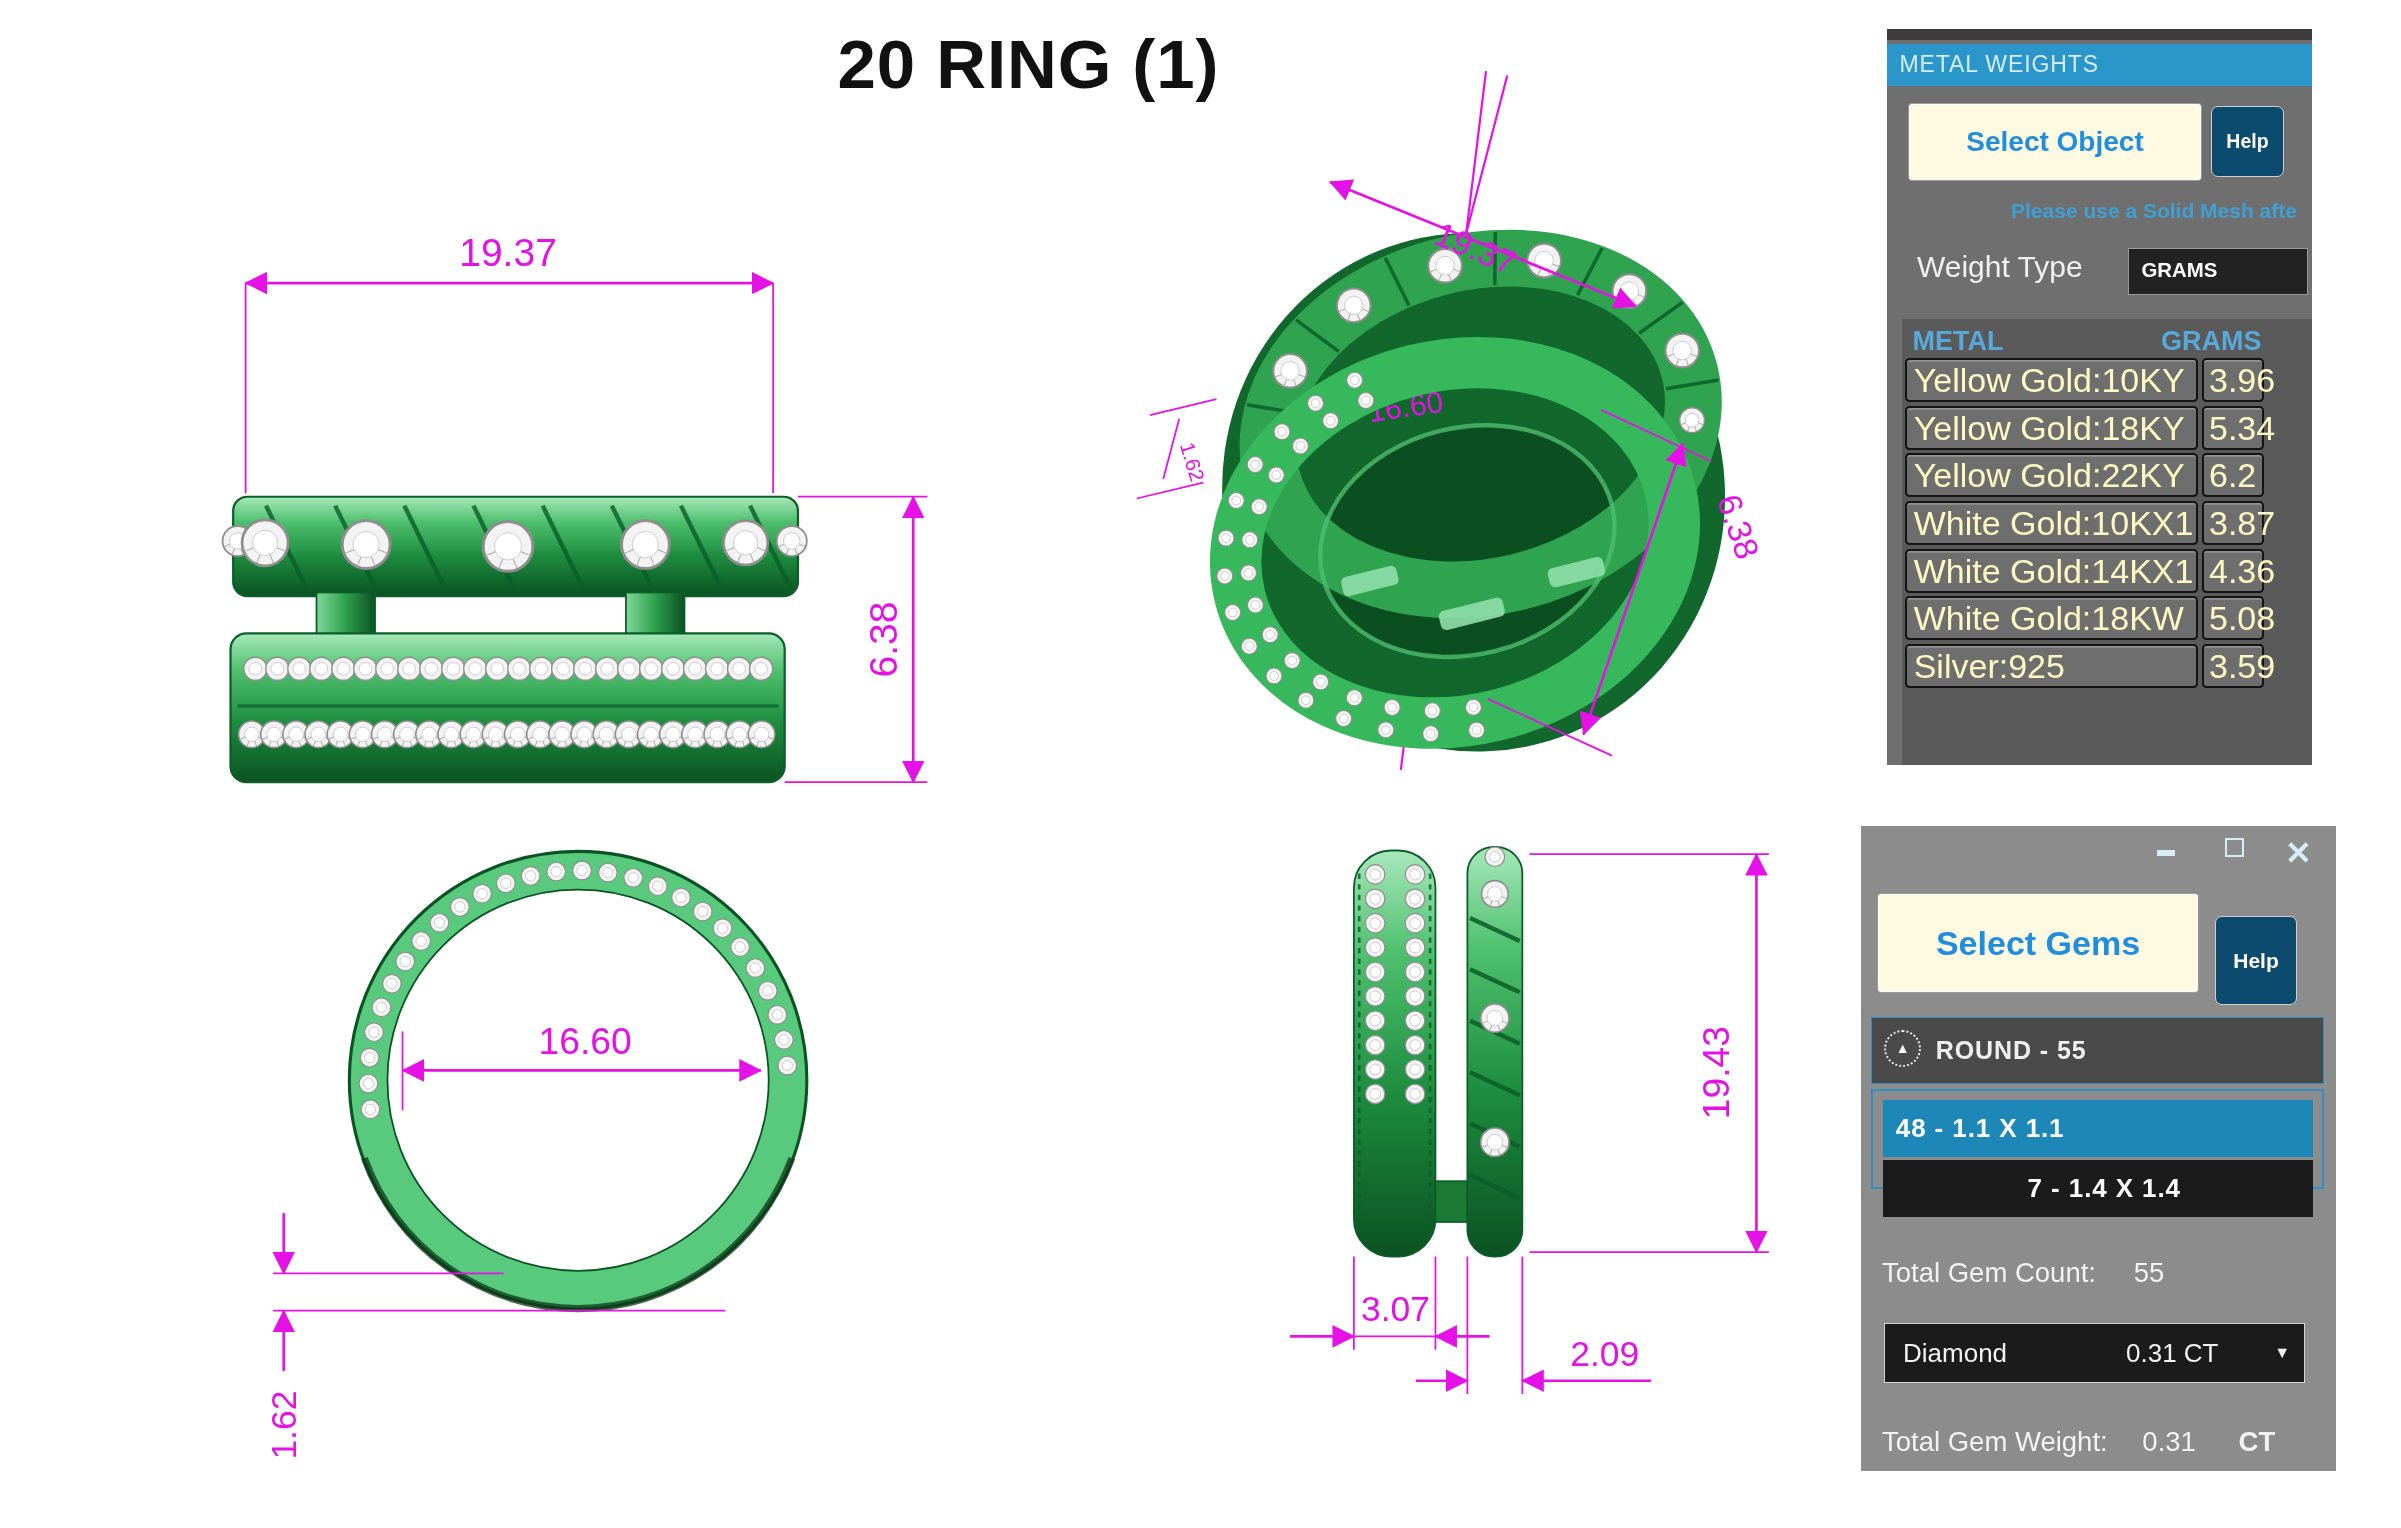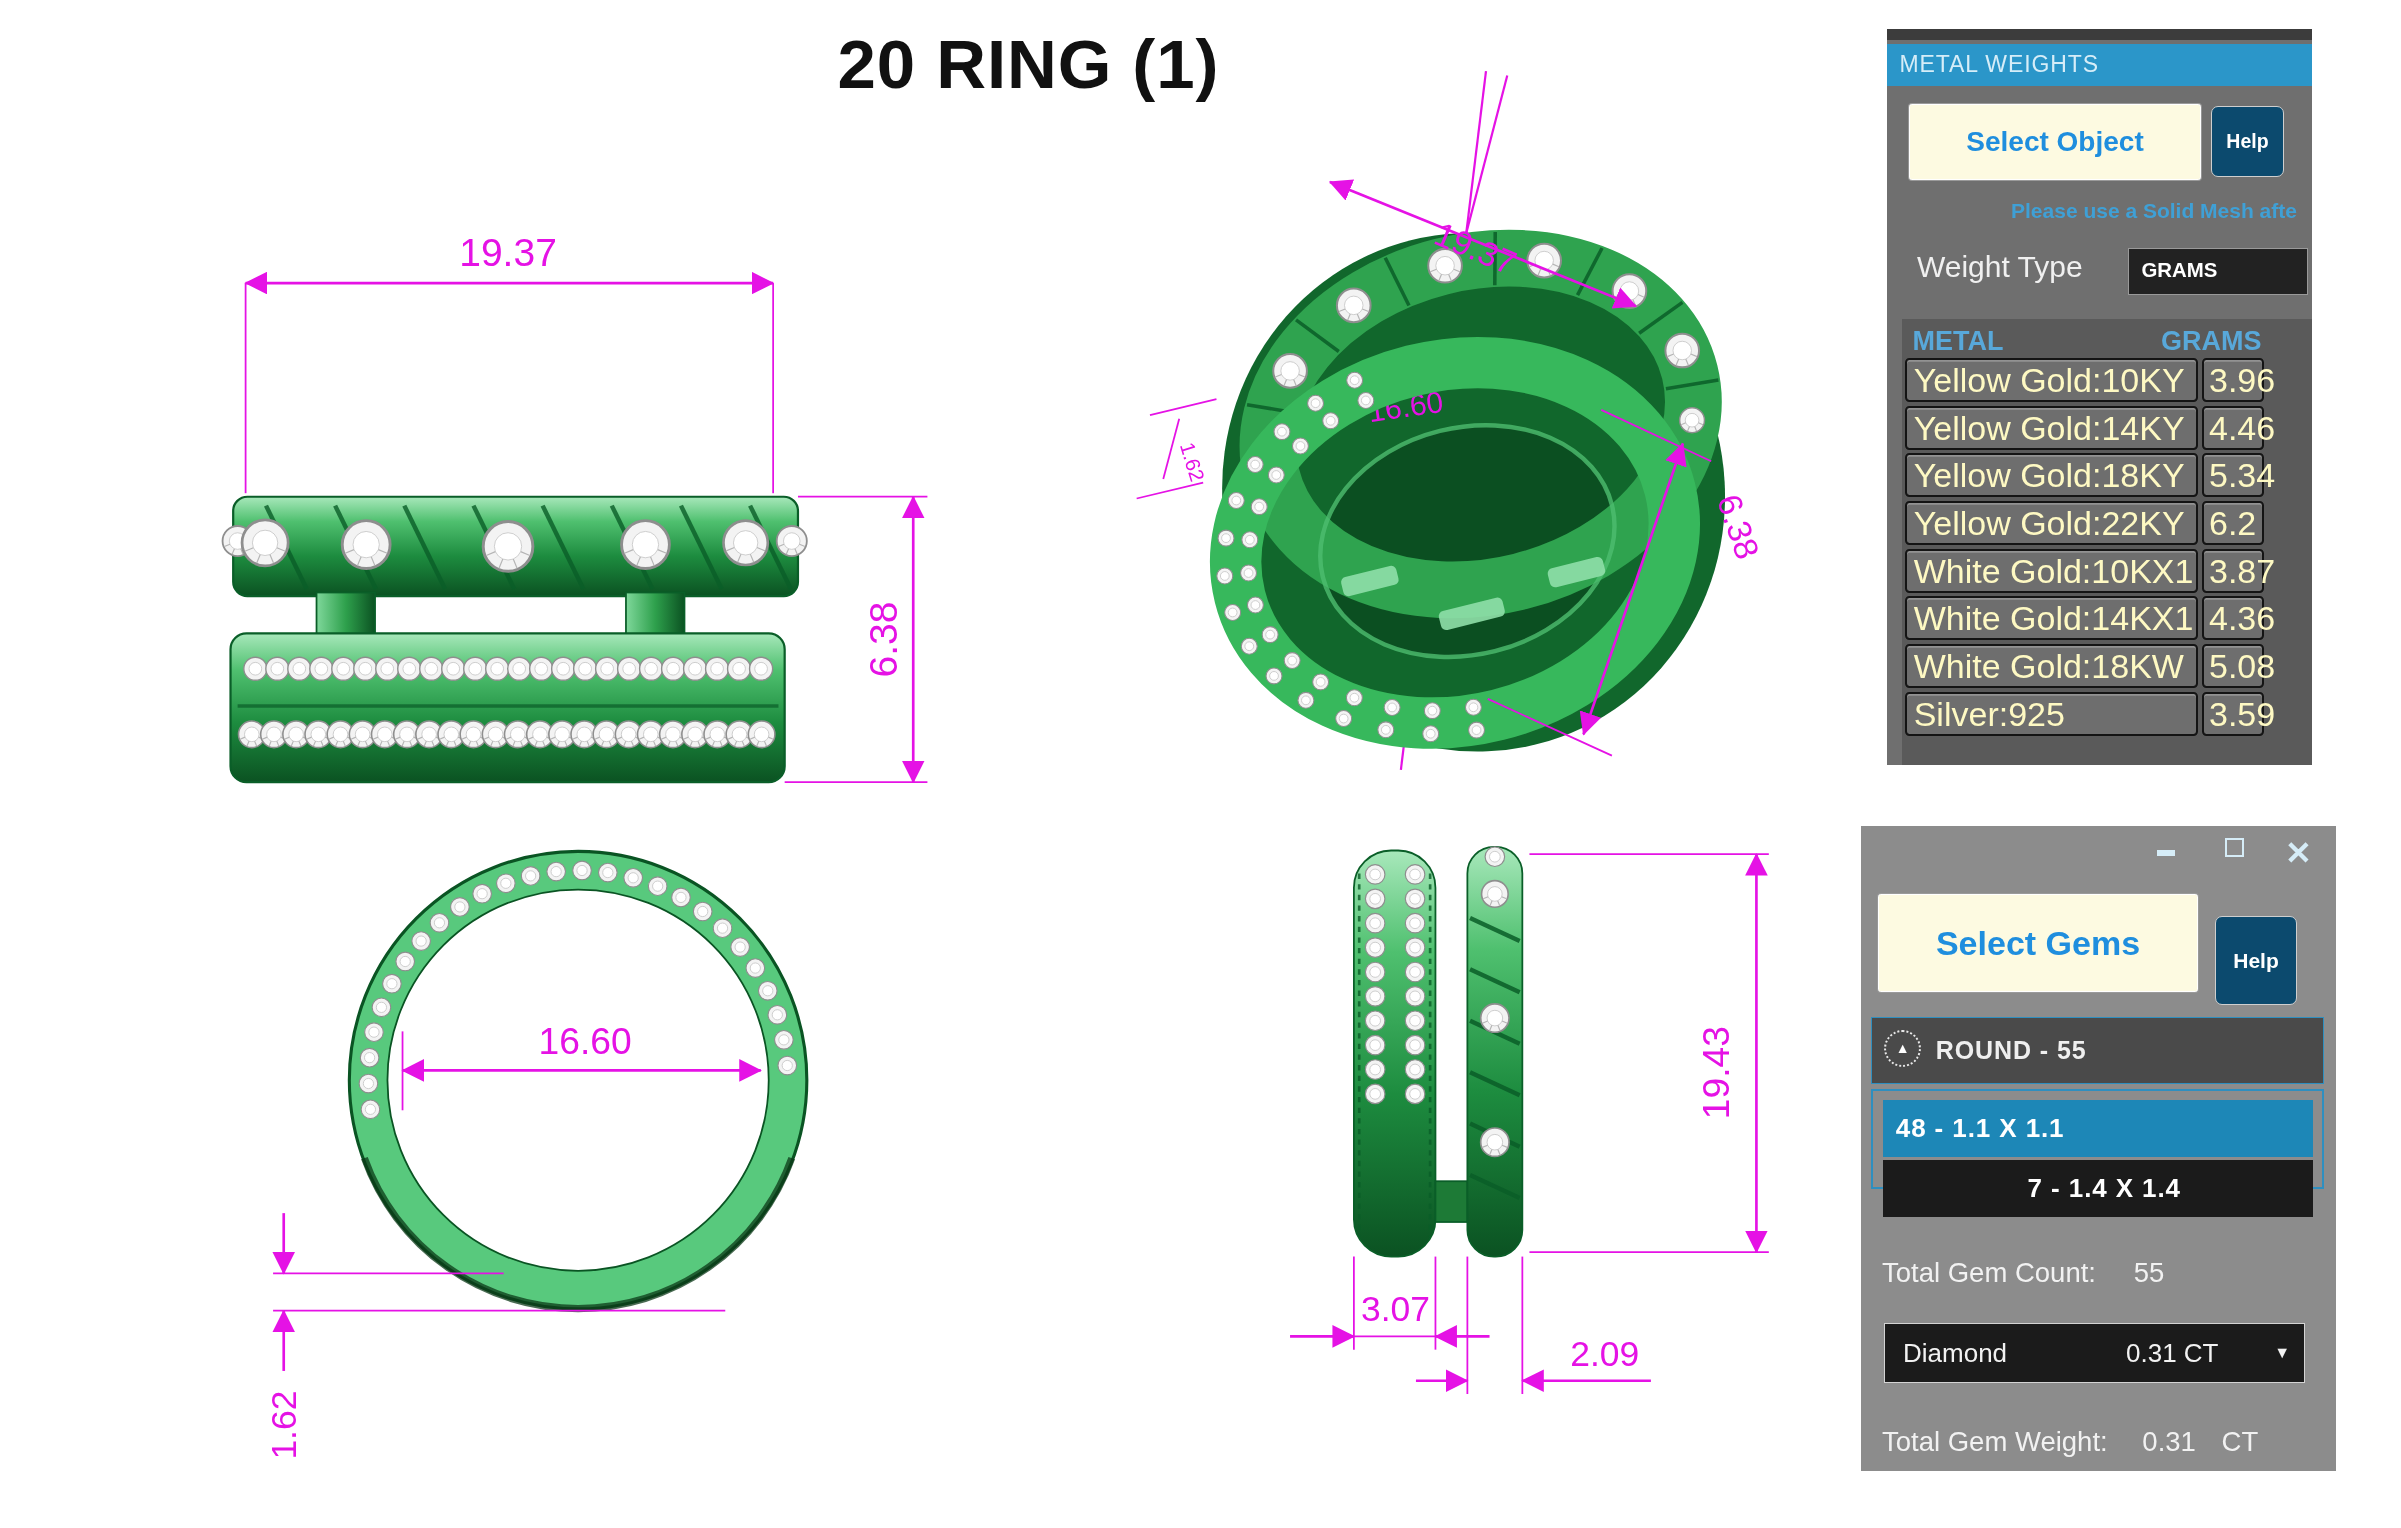--- a/index.html
+++ b/index.html
@@ -66,21 +66,21 @@
   .grow.sel{background:#1d87b7;margin-top:9px;}
   .grow.unsel{background:#1b1b1b;margin-top:2.7px;text-align:center;}
   #gr-count{position:absolute;left:21px;top:431px;font-size:27.5px;color:#f2f2f2;}
   #gr-count .v{margin-left:30px;}
   #gr-drop{position:absolute;left:23px;top:497px;width:421px;height:60px;background:#1b1b1b;
       border:1.8px solid #d4d4d4;box-sizing:border-box;color:#f2f2f2;font-size:26px;cursor:pointer;}
   #gr-drop .t{position:absolute;left:18px;top:14px;}
   #gr-drop .ct{position:absolute;left:241px;top:14px;}
   #gr-drop .arrow{position:absolute;right:14px;top:19.5px;font-size:16px;}
   #gr-weight{position:absolute;left:21px;top:600px;font-size:27.5px;color:#f2f2f2;}
-  #gr-weight .v{margin-left:27px;} #gr-weight .u{margin-left:18px;}
+  #gr-weight .v{margin-left:27px;} #gr-weight .u{margin-left:35px;font-weight:bold;}
 </style>
 </head>
 <body>
 
 <div id="stage">
 
   <div class="page-title">20 RING (1)</div>
 
   <svg id="drawing" width="2401" height="1529" viewBox="0 0 2708 1724" xmlns="http://www.w3.org/2000/svg">
     <defs>
@@ -703,24 +703,20 @@
     <div id="mw-table">
       <div class="thead">
         <span class="h0">METAL</span>
         <span class="h1">GRAMS</span>
       </div>
       <div class="mrow">
         <span class="mcell name">Yellow Gold:10KY</span>
         <span class="mcell val">3.96</span>
       </div>
       <div class="mrow">
-        <span class="mcell name">Yellow Gold:14KY</span>
-        <span class="mcell val">4.46</span>
-      </div>
-      <div class="mrow">
         <span class="mcell name">Yellow Gold:18KY</span>
         <span class="mcell val">5.34</span>
       </div>
       <div class="mrow">
         <span class="mcell name">Yellow Gold:22KY</span>
         <span class="mcell val">6.2</span>
       </div>
       <div class="mrow">
         <span class="mcell name">White Gold:10KX1</span>
         <span class="mcell val">3.87</span>

